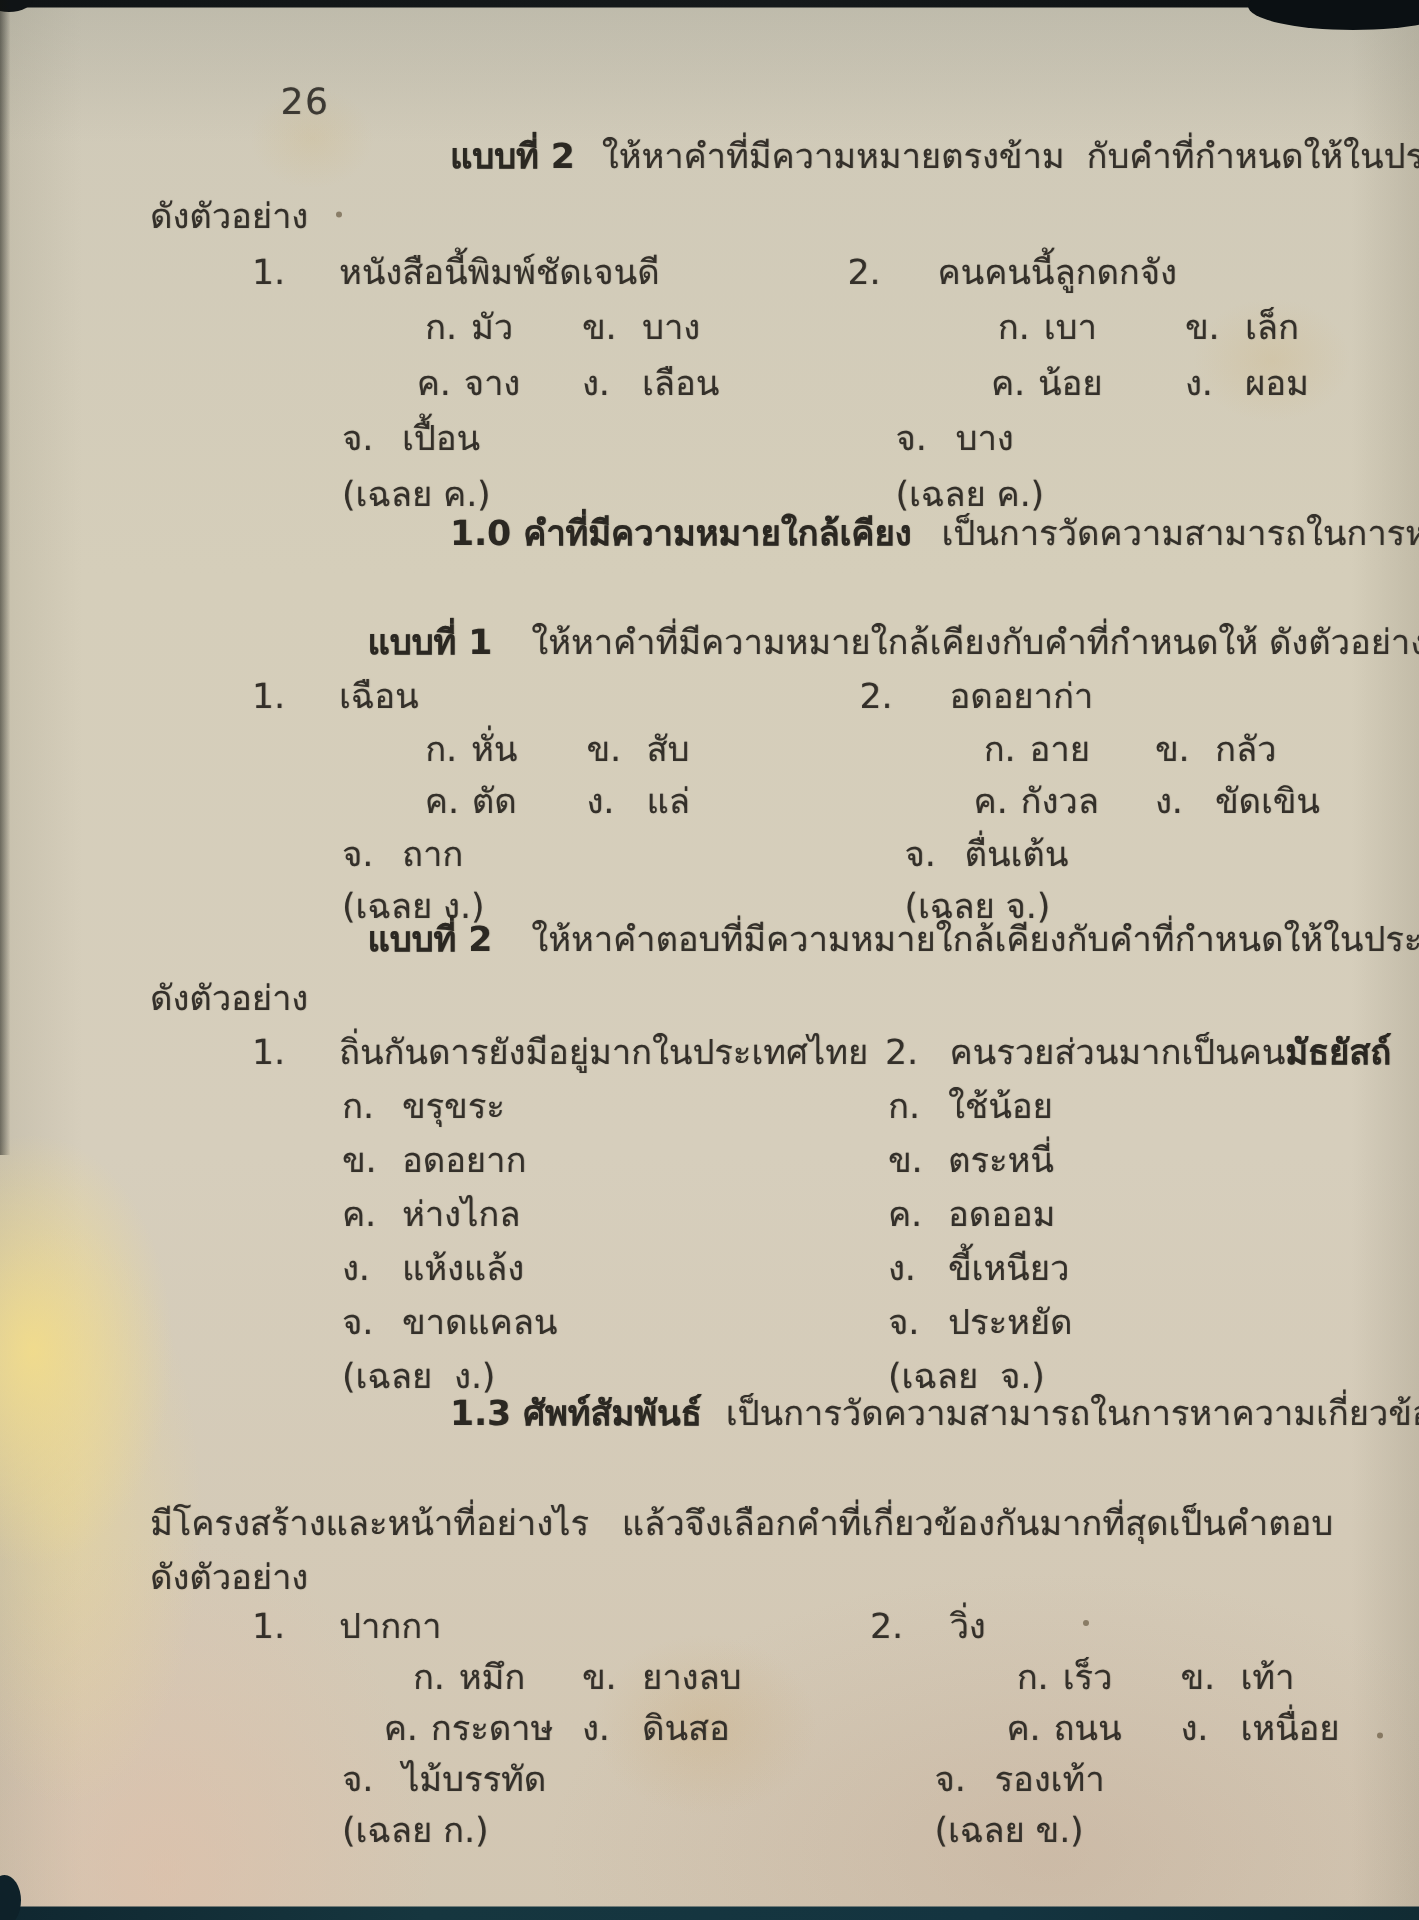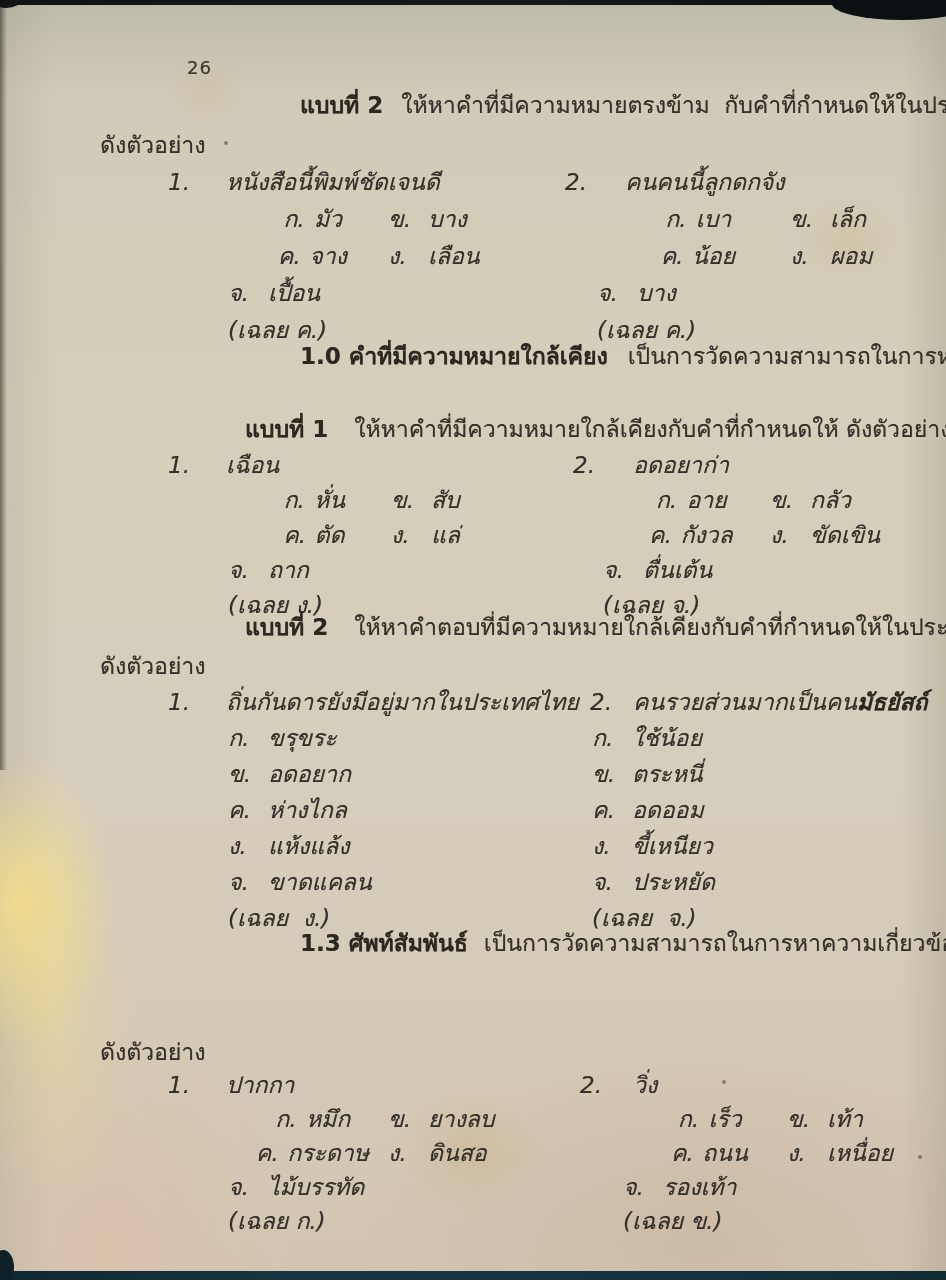--- a/index.html
+++ b/index.html
@@ -18,24 +18,24 @@
       radial-gradient(70px 55px at 848px 240px, rgba(202,172,112,.22), rgba(202,172,112,0) 75%),
       radial-gradient(55px 45px at 208px 92px, rgba(205,178,118,.2), rgba(205,178,118,0) 75%),
       radial-gradient(420px 240px at 700px 1240px, rgba(188,158,138,.3), rgba(188,158,138,0) 80%),
       linear-gradient(to bottom, rgba(150,152,140,.30), rgba(150,152,140,0) 95px),
       linear-gradient(to right, rgba(124,120,100,.16), rgba(124,120,100,0) 55px),
       linear-gradient(to left, rgba(118,112,92,.2), rgba(118,112,92,0) 45px),
       linear-gradient(to bottom, #cfc9b8 0%, #d5ceba 30%, #d6cebc 60%, #d2c6b2 100%);
   }
 
   .line{ position:absolute; white-space:pre; line-height:30px; }
-  .pageno{ font-size:18px; letter-spacing:1px; color:#3c3933; }
+  .pageno{ font-size:24px; letter-spacing:1px; color:#3c3933; }
   b, .hb{ font-weight:bold; color:#2b2822; }
 
-  .block{ position:absolute; left:0; width:946px;font-style:italic; }
+  .block{ position:absolute; left:0; width:946px; }
   .qcol{ position:absolute; top:0; }
   .qrow{ position:absolute; top:0; left:0; white-space:pre; line-height:30px; }
   .ind{ left:var(--om); }
   .qno{ display:inline-block; width:var(--nw); }
   .opt{ display:inline-block; }
   .ow{ width:var(--ow);text-align:center; }
   .letter{ display:inline-block; width:40px; }
 
   
   .edge{ position:absolute; }
@@ -126,20 +126,21 @@
       <div class="qrow ind" style="top:calc(var(--s)*1)"><span class="opt"><span class="letter">ก.</span><span>ใช้น้อย</span></span></div>
       <div class="qrow ind" style="top:calc(var(--s)*2)"><span class="opt"><span class="letter">ข.</span><span>ตระหนี่</span></span></div>
       <div class="qrow ind" style="top:calc(var(--s)*3)"><span class="opt"><span class="letter">ค.</span><span>อดออม</span></span></div>
       <div class="qrow ind" style="top:calc(var(--s)*4)"><span class="opt"><span class="letter">ง.</span><span>ขี้เหนียว</span></span></div>
       <div class="qrow ind" style="top:calc(var(--s)*5)"><span class="opt"><span class="letter">จ.</span><span>ประหยัด</span></span></div>
       <div class="qrow ind" style="top:calc(var(--s)*6)">(เฉลย  จ.)</div>
     </div>
   </div>
 
   <div class="line" style="left:300px;top:928px"><b class="hb" style="margin-right:16px">1.3 ศัพท์สัมพันธ์</b><span>เป็นการวัดความสามารถในการหาความเกี่ยวข้อง</span></div>
+  <div class="line" style="left:100px;top:1001px">มีโครงสร้างและหน้าที่อย่างไร   แล้วจึงเลือกคำที่เกี่ยวข้องกันมากที่สุดเป็นคำตอบ</div>
   <div class="line" style="left:100px;top:1037px">ดังตัวอย่าง</div>
 
   <div class="block" style="top:1070px;height:190px;--s:34px">
     <div class="qcol" style="left:168px;--nw:58px;--om:60px;--ow:160px">
       <div class="qrow"><span class="qno">1.</span><span>ปากกา</span></div>
       <div class="qrow ind" style="top:calc(var(--s)*1)"><span class="opt ow"><span class="letter">ก.</span><span>หมึก</span></span><span class="opt"><span class="letter">ข.</span><span>ยางลบ</span></span></div>
       <div class="qrow ind" style="top:calc(var(--s)*2)"><span class="opt ow"><span class="letter">ค.</span><span>กระดาษ</span></span><span class="opt"><span class="letter">ง.</span><span>ดินสอ</span></span></div>
       <div class="qrow ind" style="top:calc(var(--s)*3)"><span class="opt"><span class="letter">จ.</span><span>ไม้บรรทัด</span></span></div>
       <div class="qrow ind" style="top:calc(var(--s)*4)">(เฉลย ก.)</div>
     </div>

